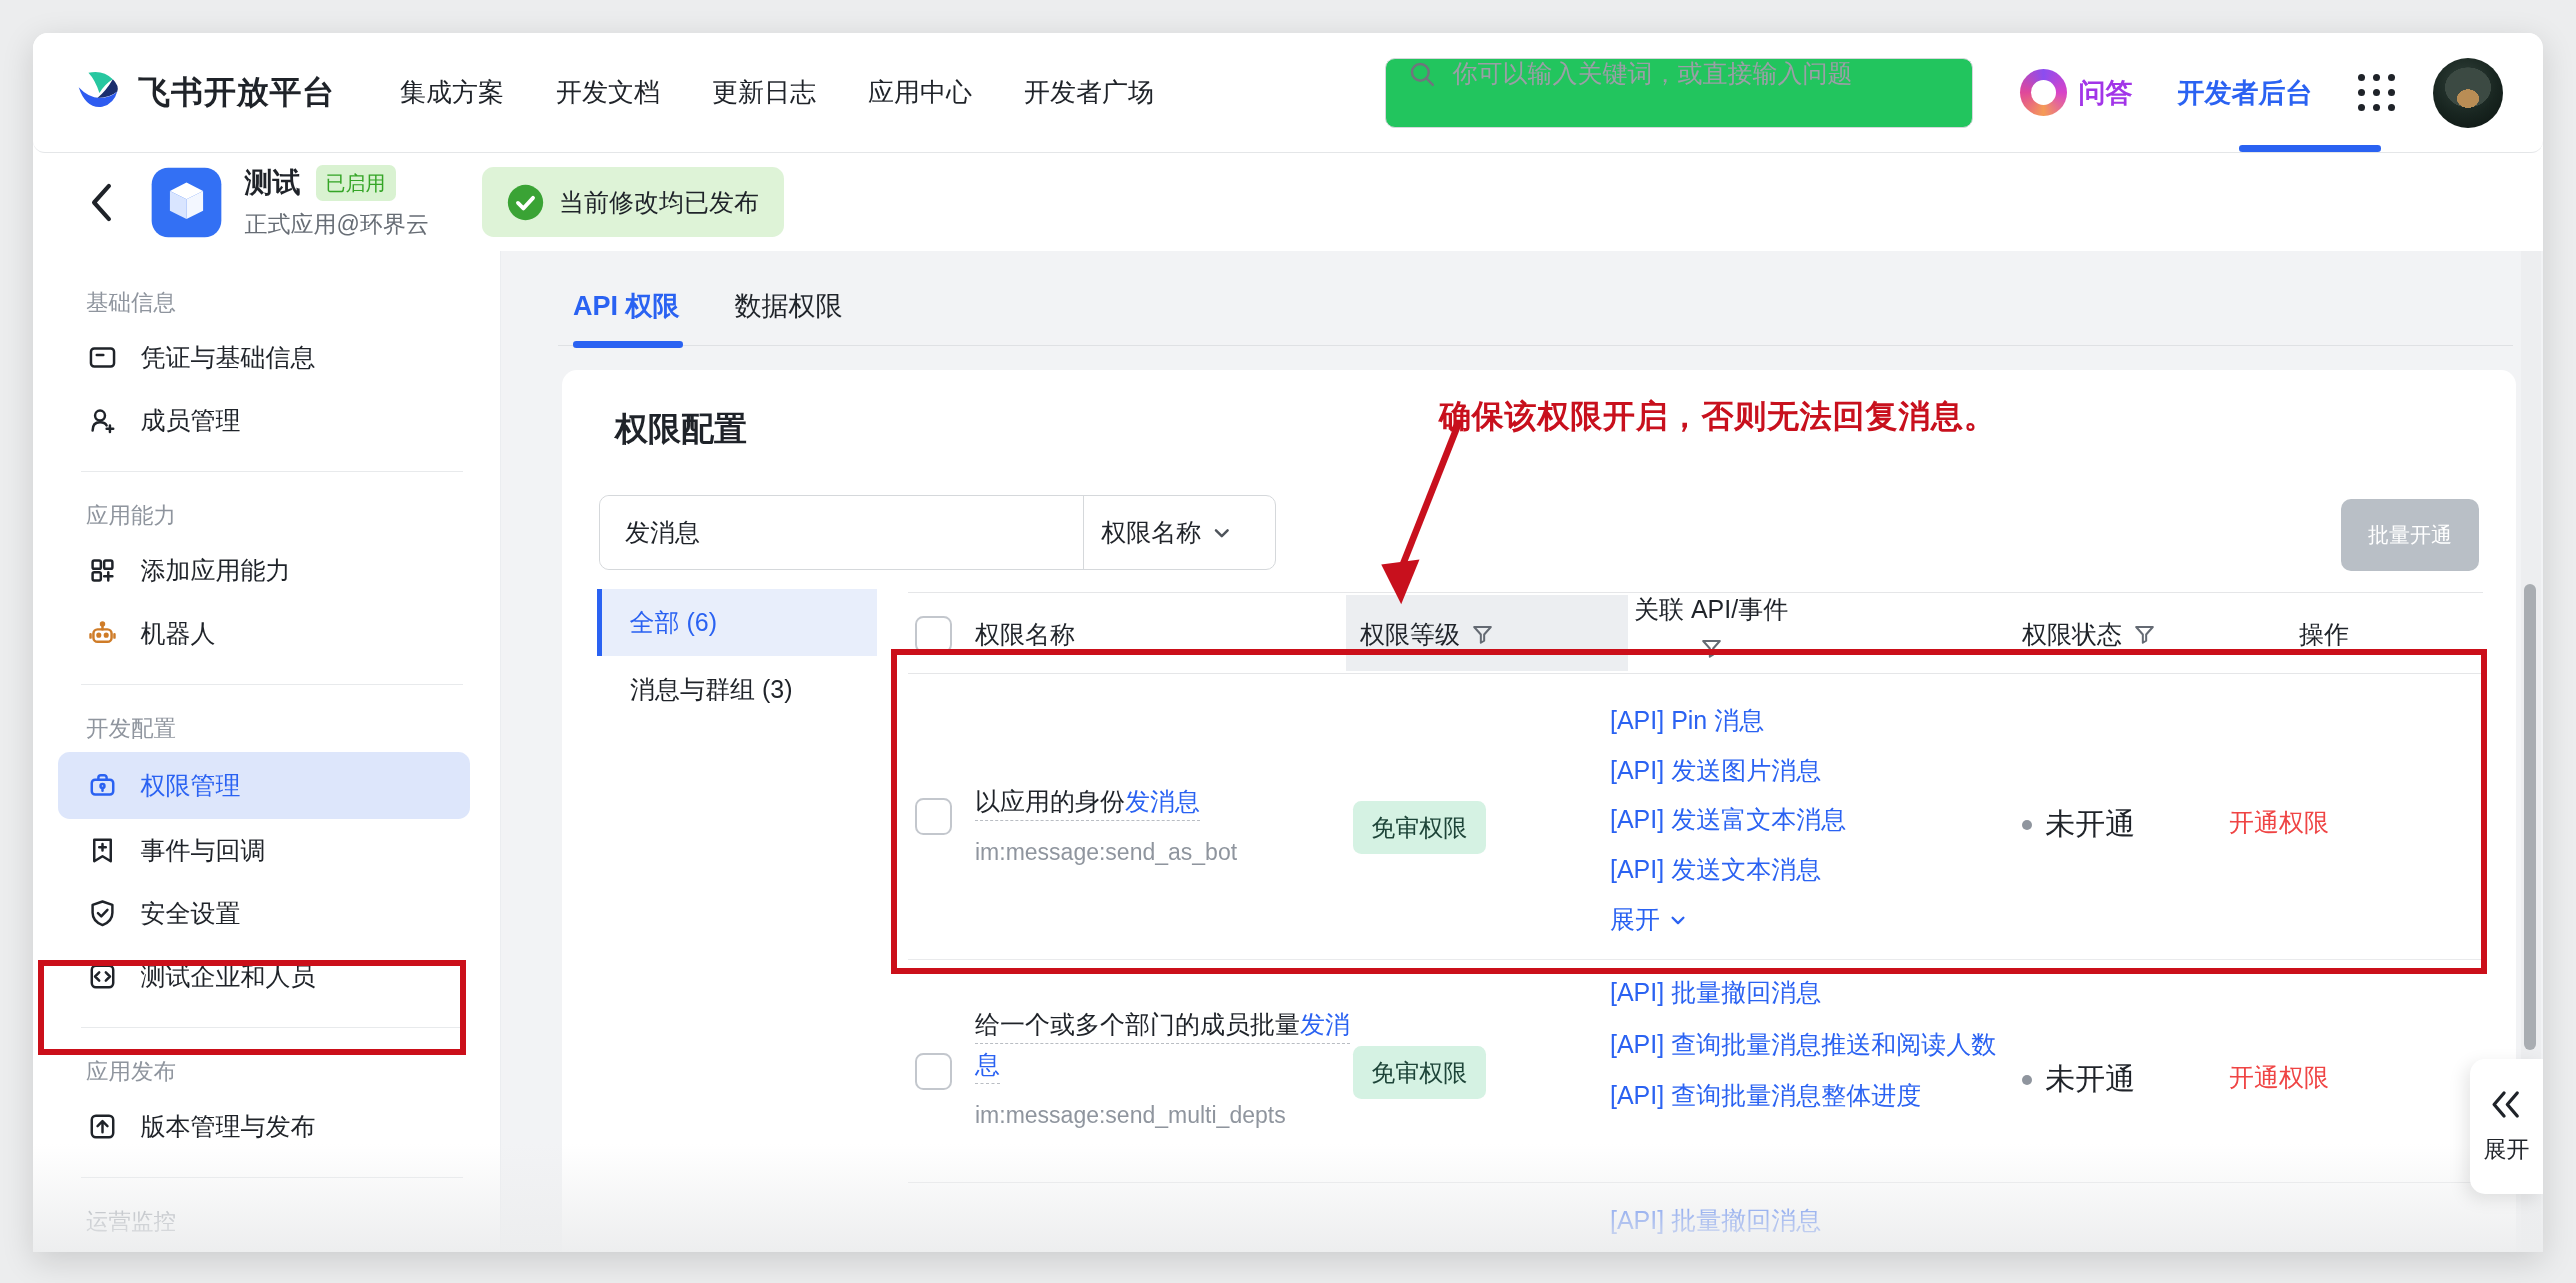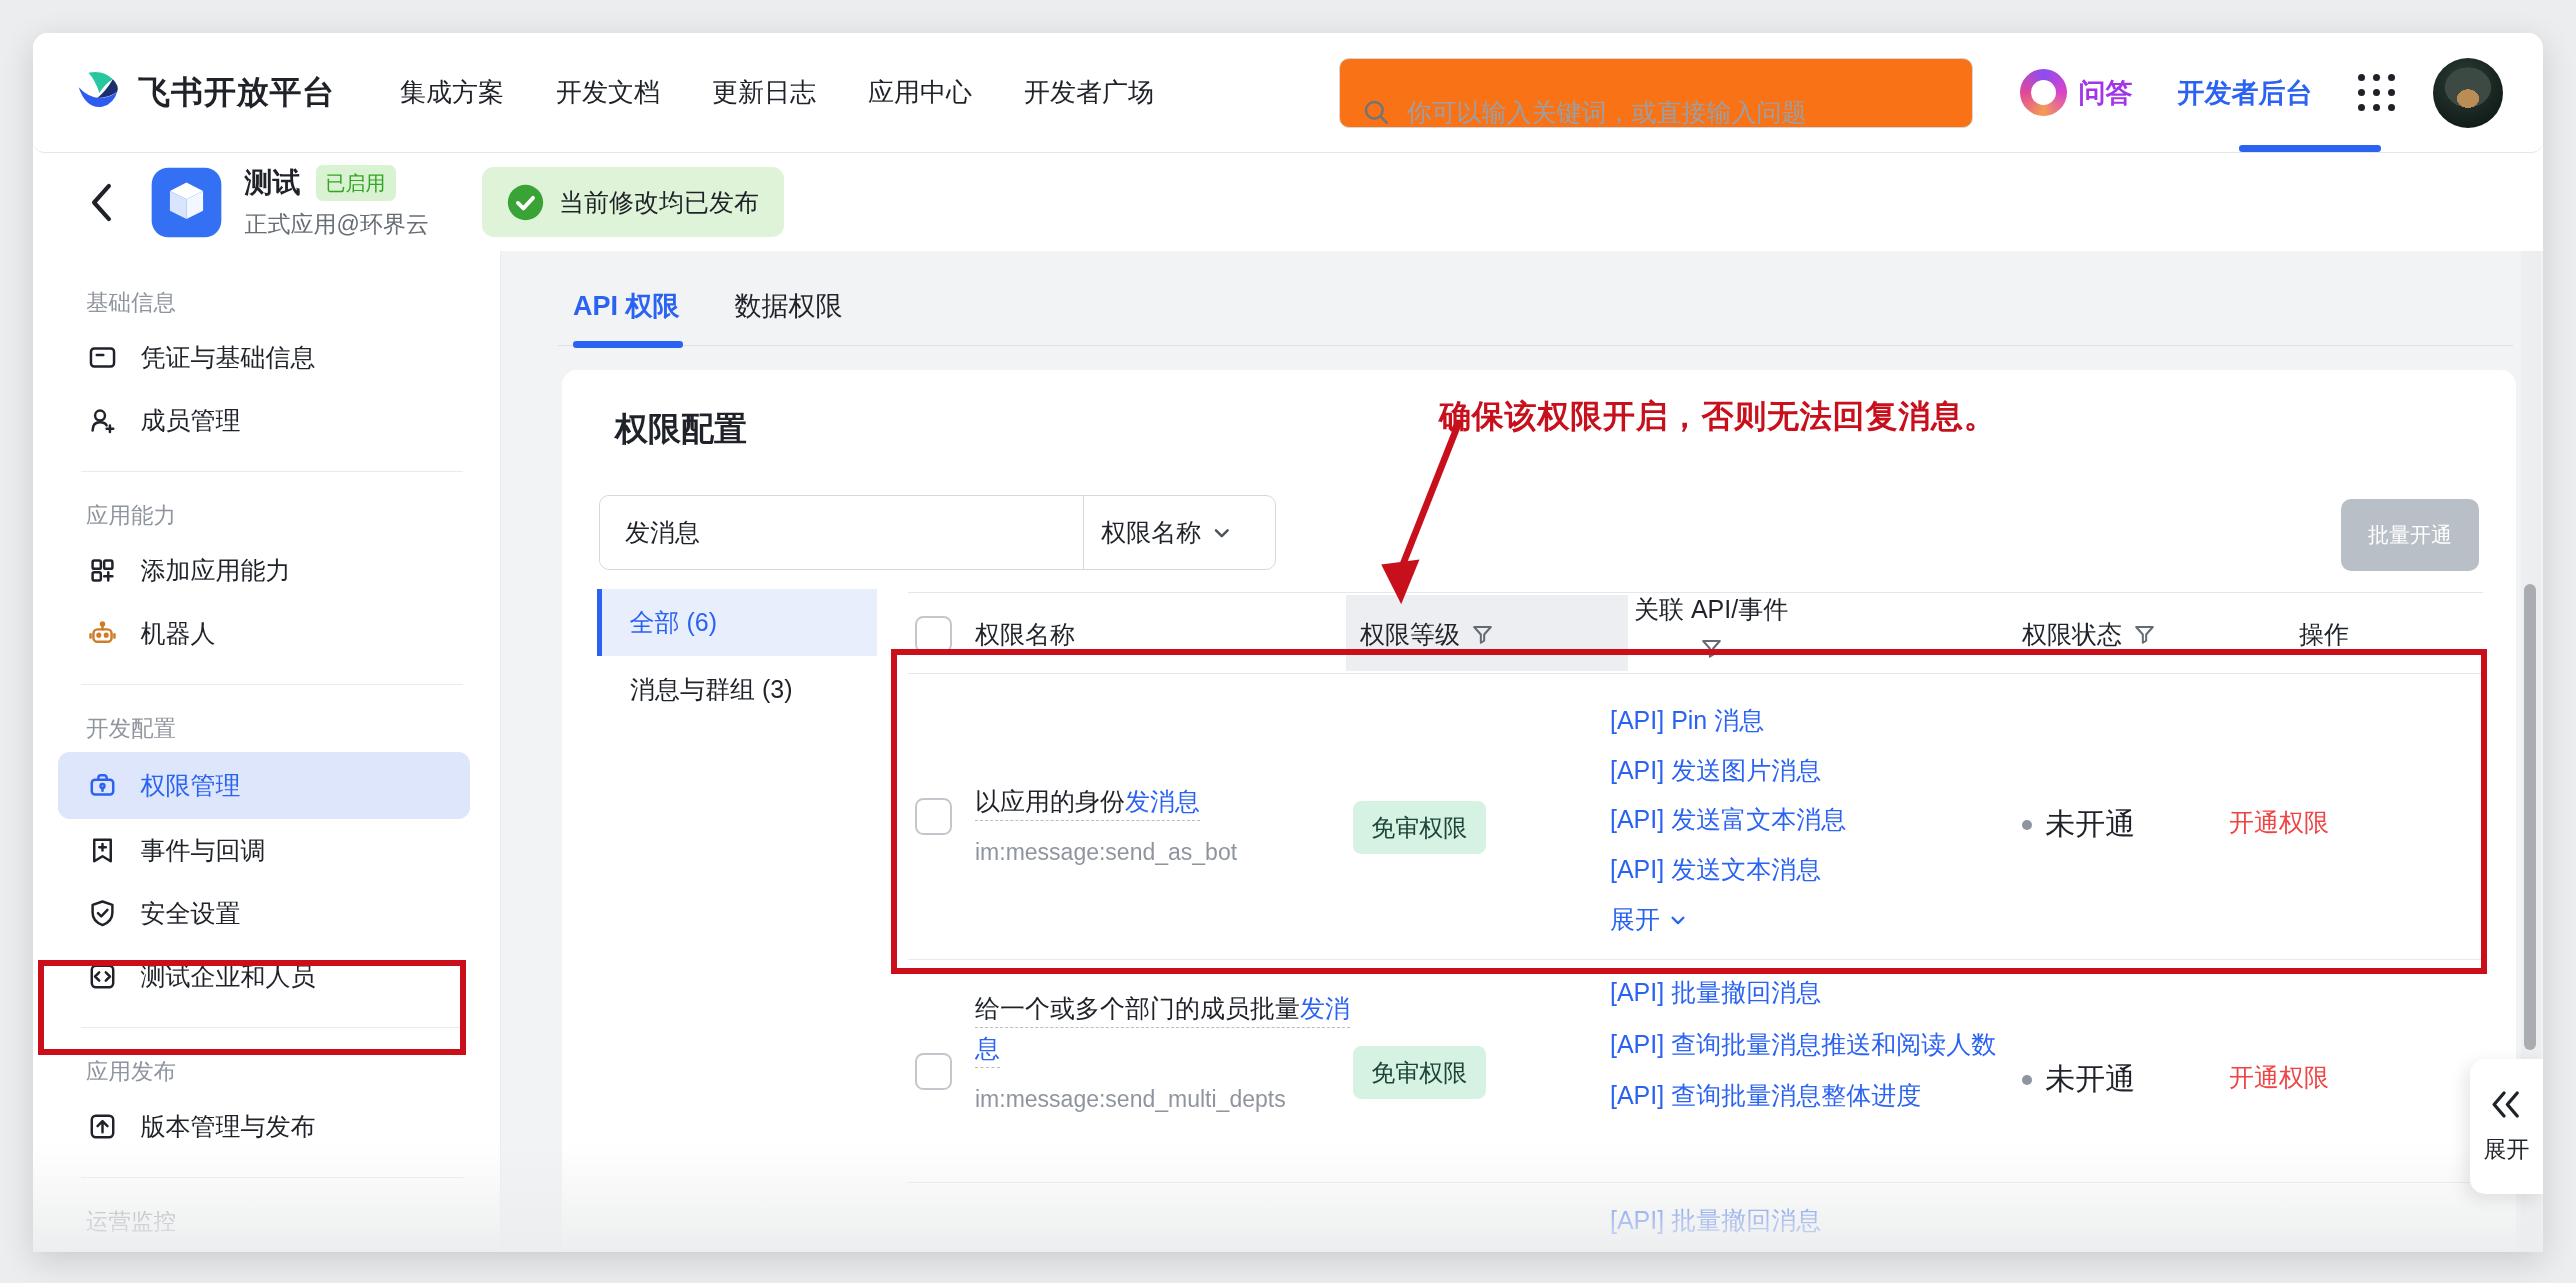--- a/index.html
+++ b/index.html
@@ -7,21 +7,21 @@
   body { font-family:"Liberation Sans","DejaVu Sans",sans-serif; background:#ecedee; position:relative; overflow:hidden; color:#1f2329; }
 
   .window { position:absolute; left:33px; top:33px; width:2510px; height:1219px; background:#fff; border-radius:15px 15px 0 0; box-shadow:0 8.3px 33px rgba(0,0,0,.14); overflow:hidden; }
 
   
   .topnav { position:absolute; left:0; top:0; width:100%; height:120px; background:#fff; border-bottom:1.7px solid #e4e6e8; display:flex; align-items:center; padding:0 40px; z-index:30;border-radius:12px; }
   .brand { display:flex; align-items:center; }
   .brand-name { font-size:32px; font-weight:700; margin-left:13.3px; letter-spacing:0.8px; }
   .nav-links { display:flex; margin-left:65px; gap:52px; }
   .nav-link { font-size:26px; font-weight:500; color:#1f2329; cursor:pointer; white-space:nowrap; }
-  .nav-search { margin-left:auto; width:634px; height:70px; border:1.7px solid #d5d8db; border-radius:10px; display:flex; align-items:flex-end; padding:0 21.6px; background:#f97316; }
+  .nav-search { margin-left:auto; width:588px; height:70px; border:1.7px solid #d5d8db; border-radius:10px; display:flex; align-items:flex-start; padding:0 21.6px; background:#22c55e; }
   .nav-search input { border:none; outline:none; font-size:25px; color:#1f2329; margin-left:15px; width:583px; font-family:inherit; background:transparent; }
   .nav-search input::placeholder { color:#9b9fa6; }
   .ai-ring { width:47px; height:47px; border-radius:50%; background:conic-gradient(#8b4df0,#d843c8,#f59b56,#e0489a,#8b4df0); position:relative; margin-left:47px; flex:none; }
   .ai-ring::after { content:""; position:absolute; inset:10.8px; background:#fff; border-radius:50%; }
   .qa-label { font-size:27px; font-weight:600; color:#a235e8; margin-left:11.7px; white-space:nowrap; }
   .console-link { font-size:27px; font-weight:600; color:#2a62f2; margin-left:45px; white-space:nowrap; position:relative; }
   .console-underline { position:absolute; left:2206px; bottom:0; width:142px; height:6.7px; background:#2a62f2; border-radius:3.3px; }
   .grid-icon { margin-left:45px; display:grid; grid-template-columns:repeat(3,7.5px); grid-template-rows:repeat(3,7.5px); gap:7.5px; }
   .grid-icon i { width:7.5px; height:7.5px; border-radius:50%; background:#1f2329; }
   .avatar { width:70px; height:70px; border-radius:50%; margin-left:38px; flex:none; background:
@@ -396,21 +396,21 @@
           </div>
           <div class="status" style="top:130px;">
             <span class="dot"></span>
             <span>未开通</span>
           </div>
           <span class="action-link" style="top:132px;">开通权限</span>
         </div>
 
         <div class="row row2">
           <span class="checkbox" style="top:93px;"></span>
-          <div class="name-block" style="top:28px;">
+          <div class="name-block" style="top:44px;">
             <span class="perm-name"><span>给一个或多个部门的成员批量</span><span class="hl">发消息</span></span>
             <div class="perm-code">im:message:send_multi_depts</div>
           </div>
           <span class="tag" style="top:86px;">免审权限</span>
           <div class="api-col" style="top:13.3px;">
             <span class="api-link" style="margin-bottom:13.3px;">[API] 批量撤回消息</span>
             <span class="api-link" style="margin-bottom:13.3px;">[API] 查询批量消息推送和阅读人数</span>
             <span class="api-link">[API] 查询批量消息整体进度</span>
           </div>
           <div class="status" style="top:99px;">

